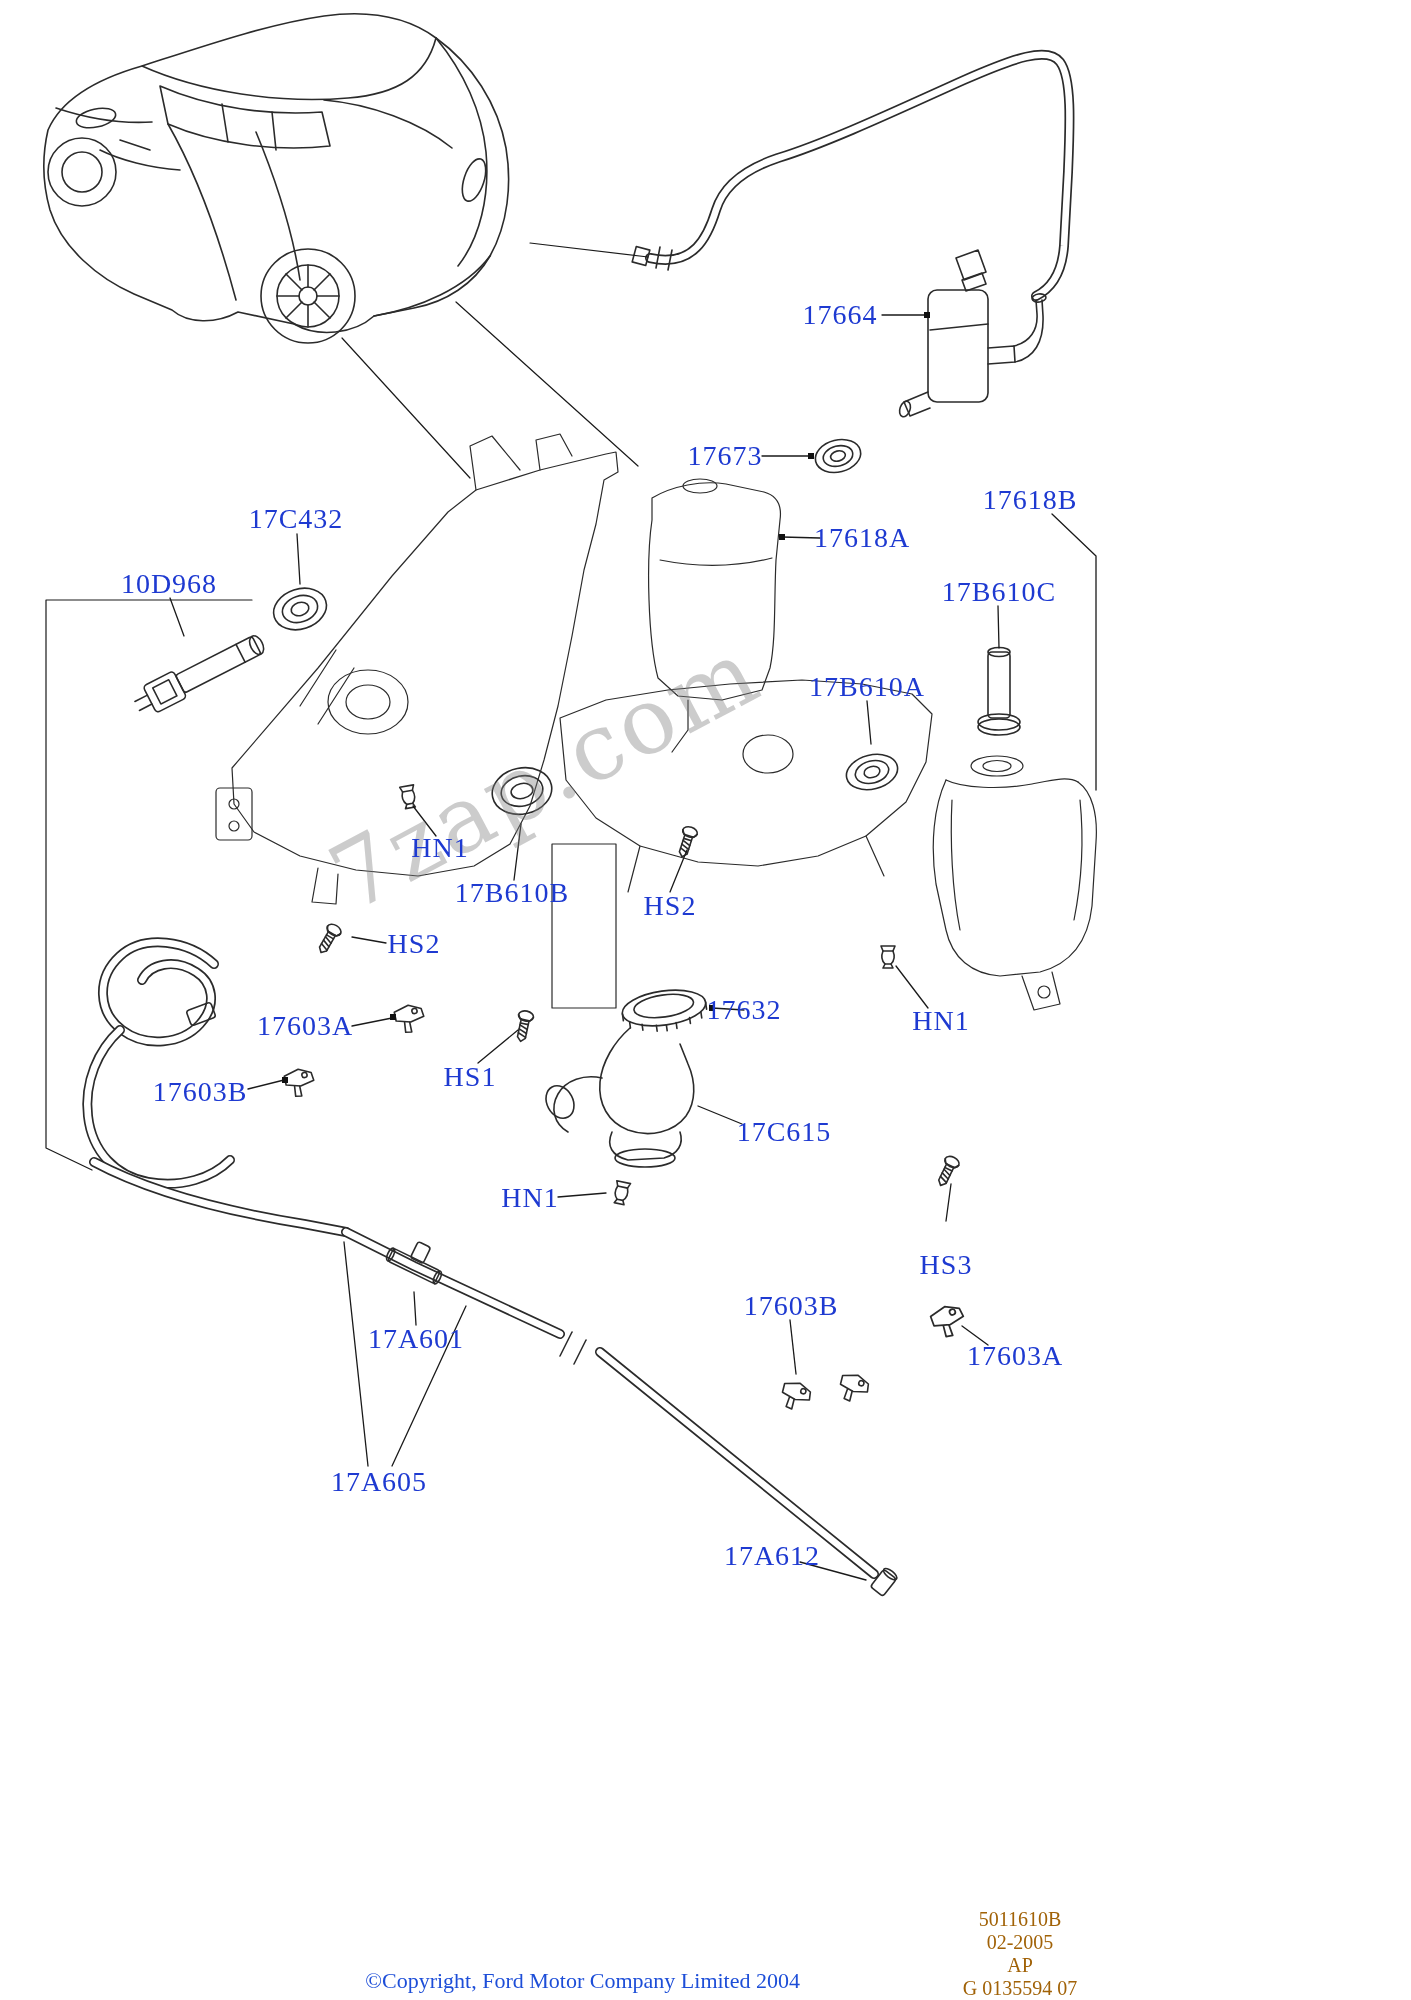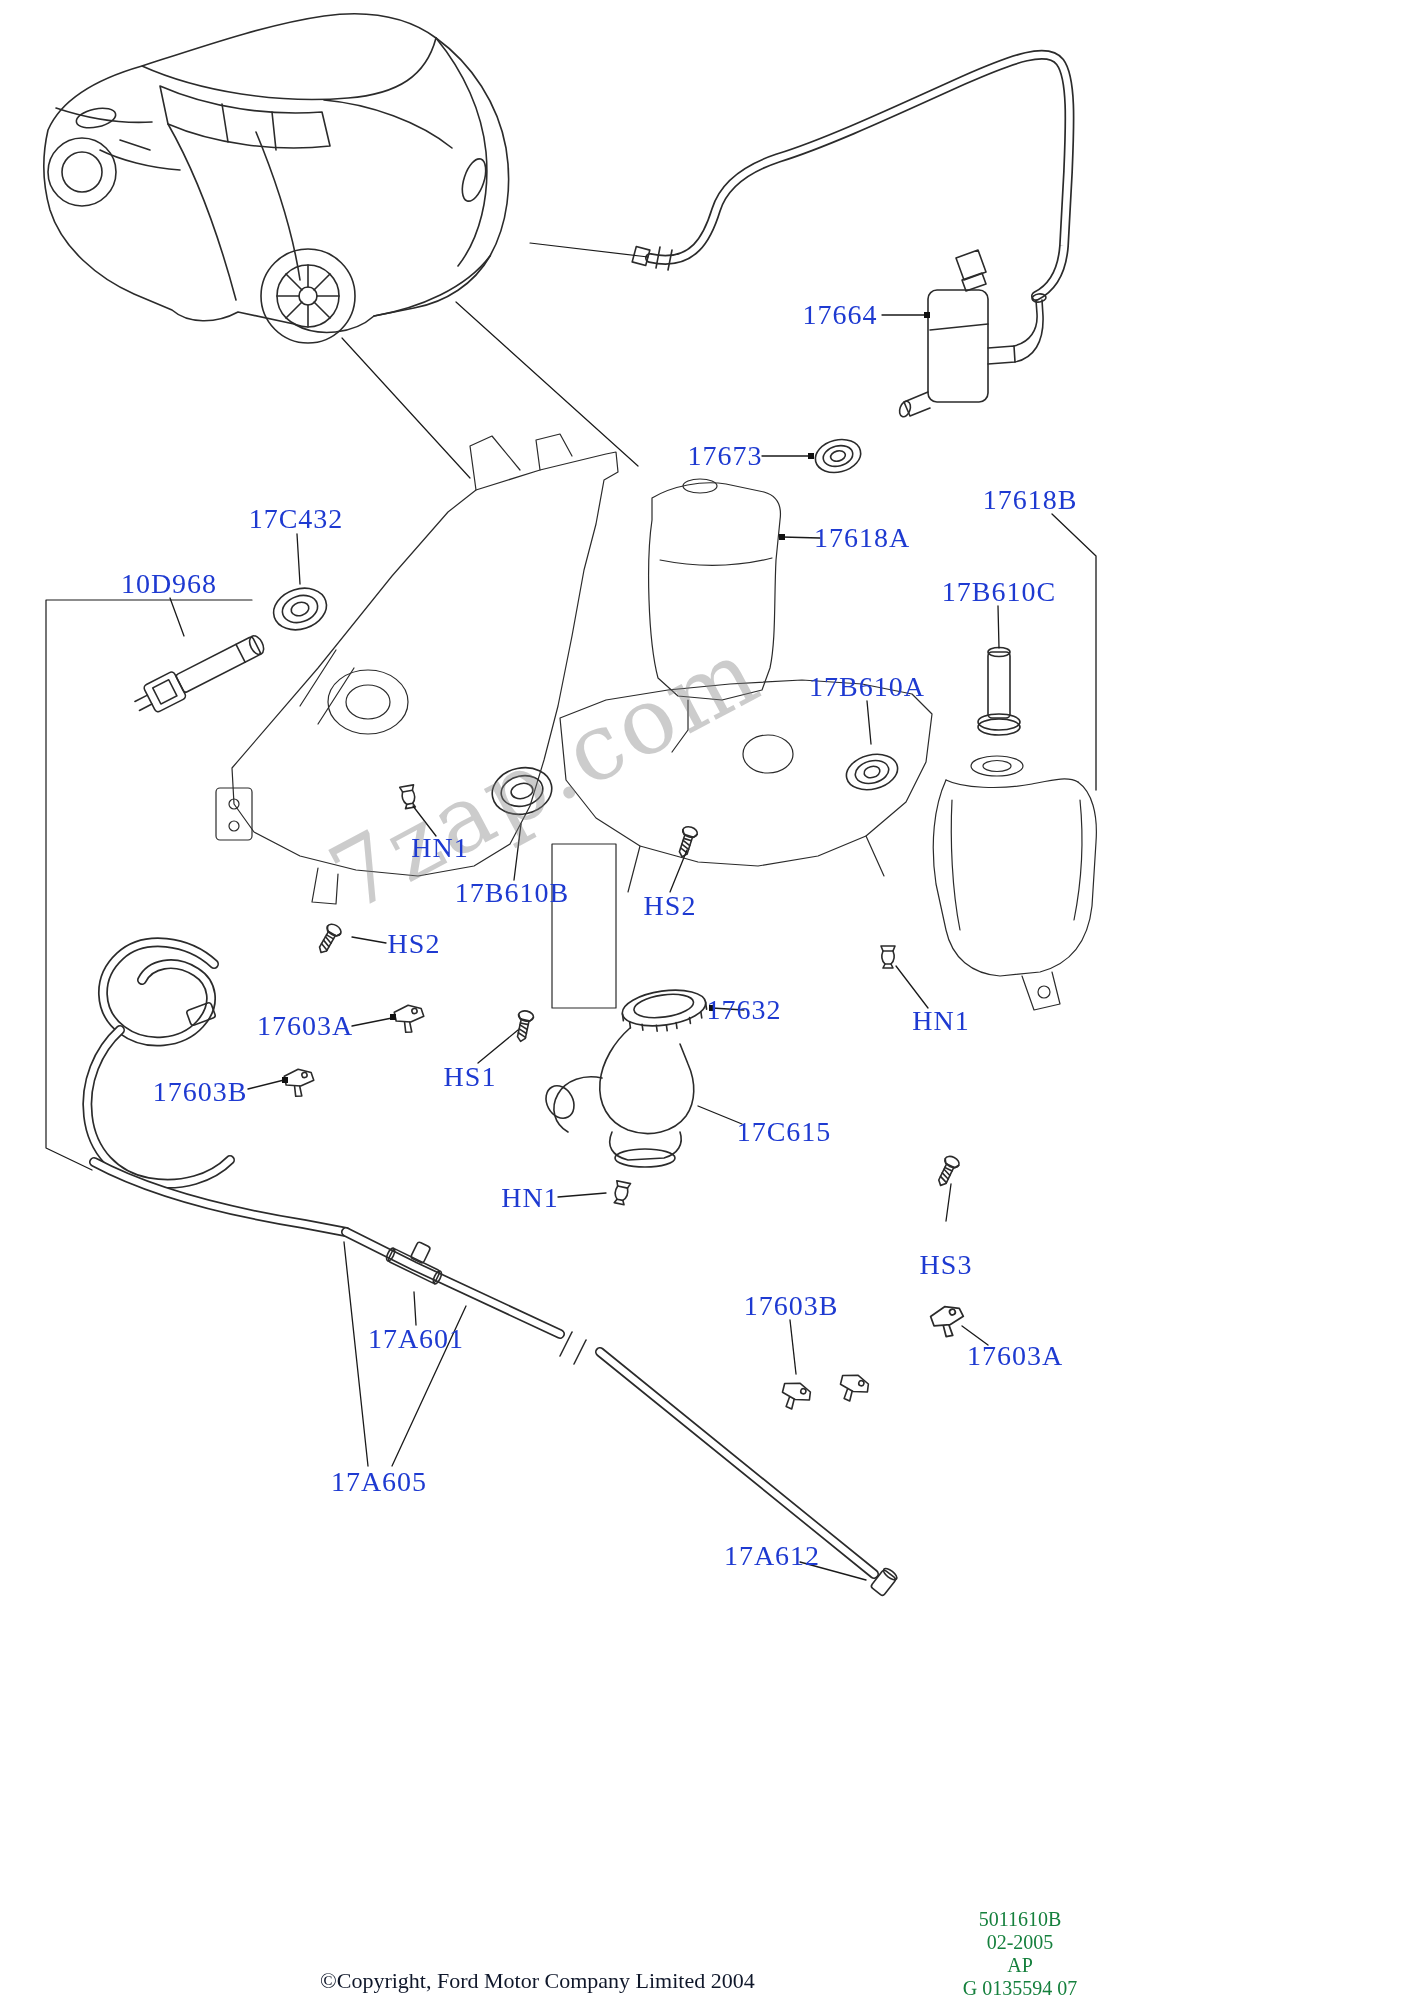--- a/index.html
+++ b/index.html
@@ -16,23 +16,23 @@
   .thin{stroke-width:1.2}
   .dot rect{fill:#111;stroke:none}
   .lbl{position:absolute;transform:translate(-50%,-50%);
        color:var(--label-color,#1e3ad1);font-weight:400;font-size:28px;
        letter-spacing:1px;white-space:nowrap;cursor:pointer}
   .watermark{position:absolute;left:545px;top:775px;
        transform:translate(-50%,-50%) rotate(-28deg);
        font-size:92px;color:rgba(128,128,128,.40);letter-spacing:3px;
        white-space:nowrap;font-family:"DejaVu Serif",serif}
   .plate{position:absolute;left:930px;top:1908px;width:180px;text-align:center;
-       font-size:20px;line-height:23px;color:#15803d}
+       font-size:20px;line-height:23px;color:#a16207}
   .copyright{position:absolute;left:320px;top:1968px;width:480px;
-       text-align:left;font-size:22px;color:#0f172a}
+       text-align:right;font-size:22px;color:#1d4ed8}
 </style>
 </head>
 <body>
 
 <div class="stage">
 
   <svg class="art" viewBox="0 0 1411 2000">
     <defs>
       <g id="g-screw">
         <ellipse cx="0" cy="0" rx="7.5" ry="5"></ellipse>

